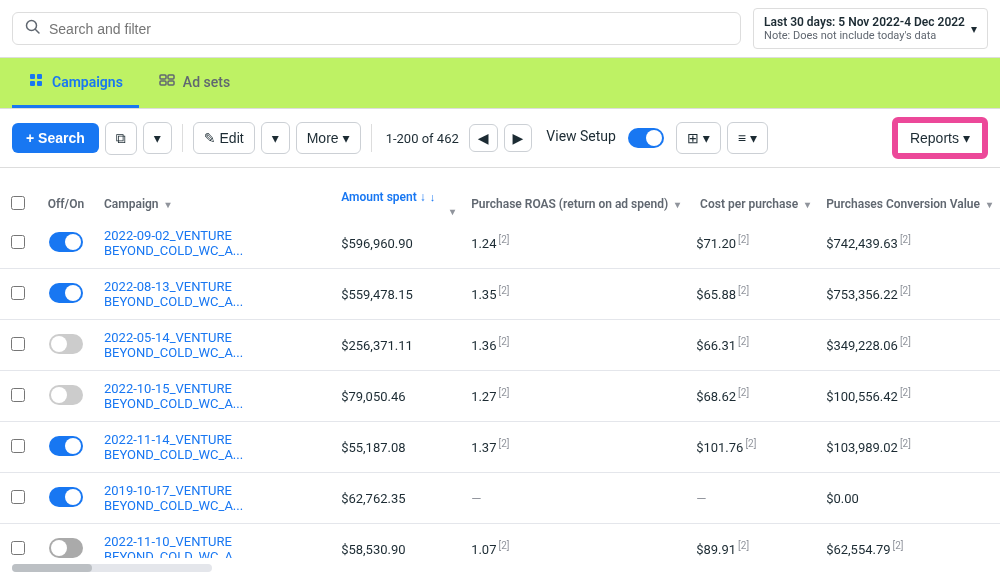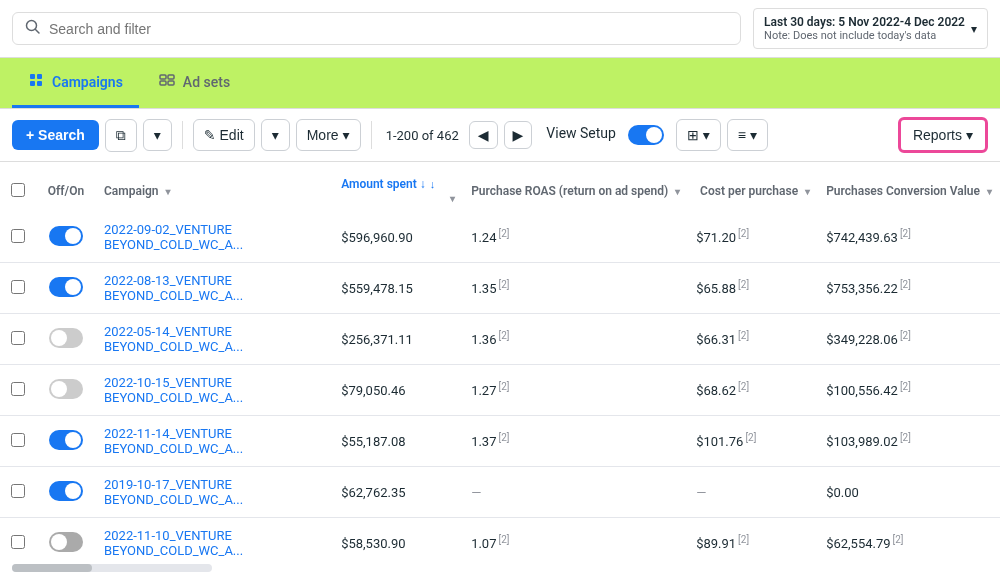--- a/index.html
+++ b/index.html
@@ -23,27 +23,27 @@
     
     .toolbar { background: #fff; display: flex; align-items: center; padding: 8px 12px; border-bottom: 1px solid #ddd; gap: 6px; }
     .btn-create { background: #1877f2; color: #fff; border: none; padding: 7px 14px; border-radius: 6px; font-size: 14px; font-weight: 600; cursor: pointer; display: flex; align-items: center; gap: 4px; }
     .btn-icon { background: #fff; border: 1px solid #ccd0d5; padding: 7px 10px; border-radius: 6px; cursor: pointer; font-size: 14px; color: #1c2b33; display: flex; align-items: center; gap: 4px; }
     .divider-v { width: 1px; height: 28px; background: #ddd; margin: 0 4px; }
     .view-setup { display: flex; gap: 12px; font-size: 14px; color: #1c2b33; }
     .toggle { width: 36px; height: 20px; background: #ccc; border-radius: 10px; position: relative; cursor: pointer; }
     .toggle.on { background: #1877f2; }
     .toggle-knob { width: 16px; height: 16px; background: #fff; border-radius: 50%; position: absolute; top: 2px; left: 2px; transition: left 0.2s; }
     .toggle.on .toggle-knob { left: 18px; }
-    .btn-reports { background: #fff; border: 3px solid #ec4899; padding: 7px 12px; border-radius: 6px; cursor: pointer; font-size: 14px; color: #1c2b33; display: flex; align-items: center; gap: 4px; margin-left: auto; }
+    .btn-reports { background: #fff; border: 6px solid #ec4899; padding: 7px 12px; border-radius: 6px; cursor: pointer; font-size: 14px; color: #1c2b33; display: flex; align-items: center; gap: 4px; margin-left: auto; }
 
     
     .table-wrap { background: #fff; flex: 1; overflow: auto; }
     table { width: 100%; border-collapse: collapse; font-size: 13px; }
     thead tr { border-bottom: 2px solid #ddd; }
-    th { padding: 10px 8px; font-weight: 600; color: #606770; text-align: left; background: #fff; white-space: nowrap; position: sticky; top: 5px; z-index: 2; border-bottom: 1px solid #e4e6eb; font-size: 12px; }
+    th { padding: 10px 8px; font-weight: 600; color: #606770; text-align: left; background: #fff; white-space: nowrap; position: sticky; top: 12px; z-index: 2; border-bottom: 1px solid #e4e6eb; font-size: 12px; }
     th.right { text-align: right; }
     td { padding: 10px 8px; border-bottom: 1px solid #e4e6eb; vertical-align: middle; }
     td.right { }
     .campaign-link { color: #1877f2; text-decoration: none; cursor: pointer; font-size: 13px; }
 
     
     .row-toggle { width: 34px; height: 20px; border-radius: 10px; position: relative; cursor: pointer; display: inline-block; }
     .row-toggle.on { background: #1877f2; }
     .row-toggle.off { background: #ccc; }
     .row-toggle-knob { width: 16px; height: 16px; background: #fff; border-radius: 50%; position: absolute; top: 2px; }

